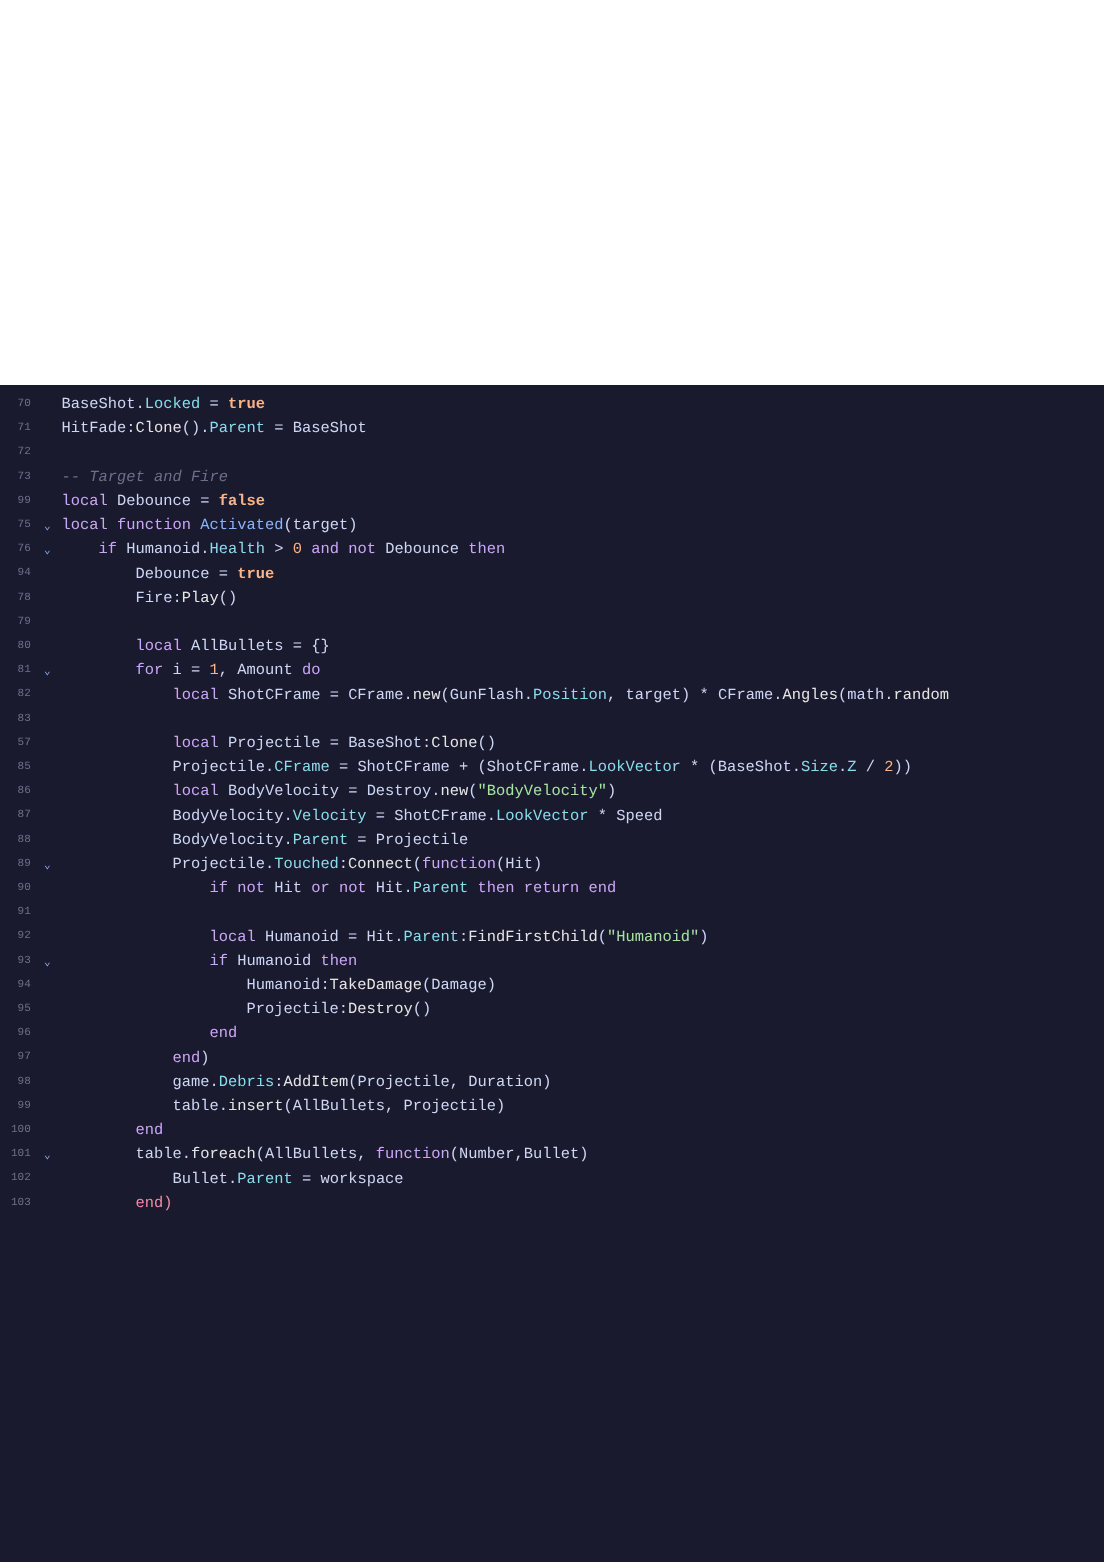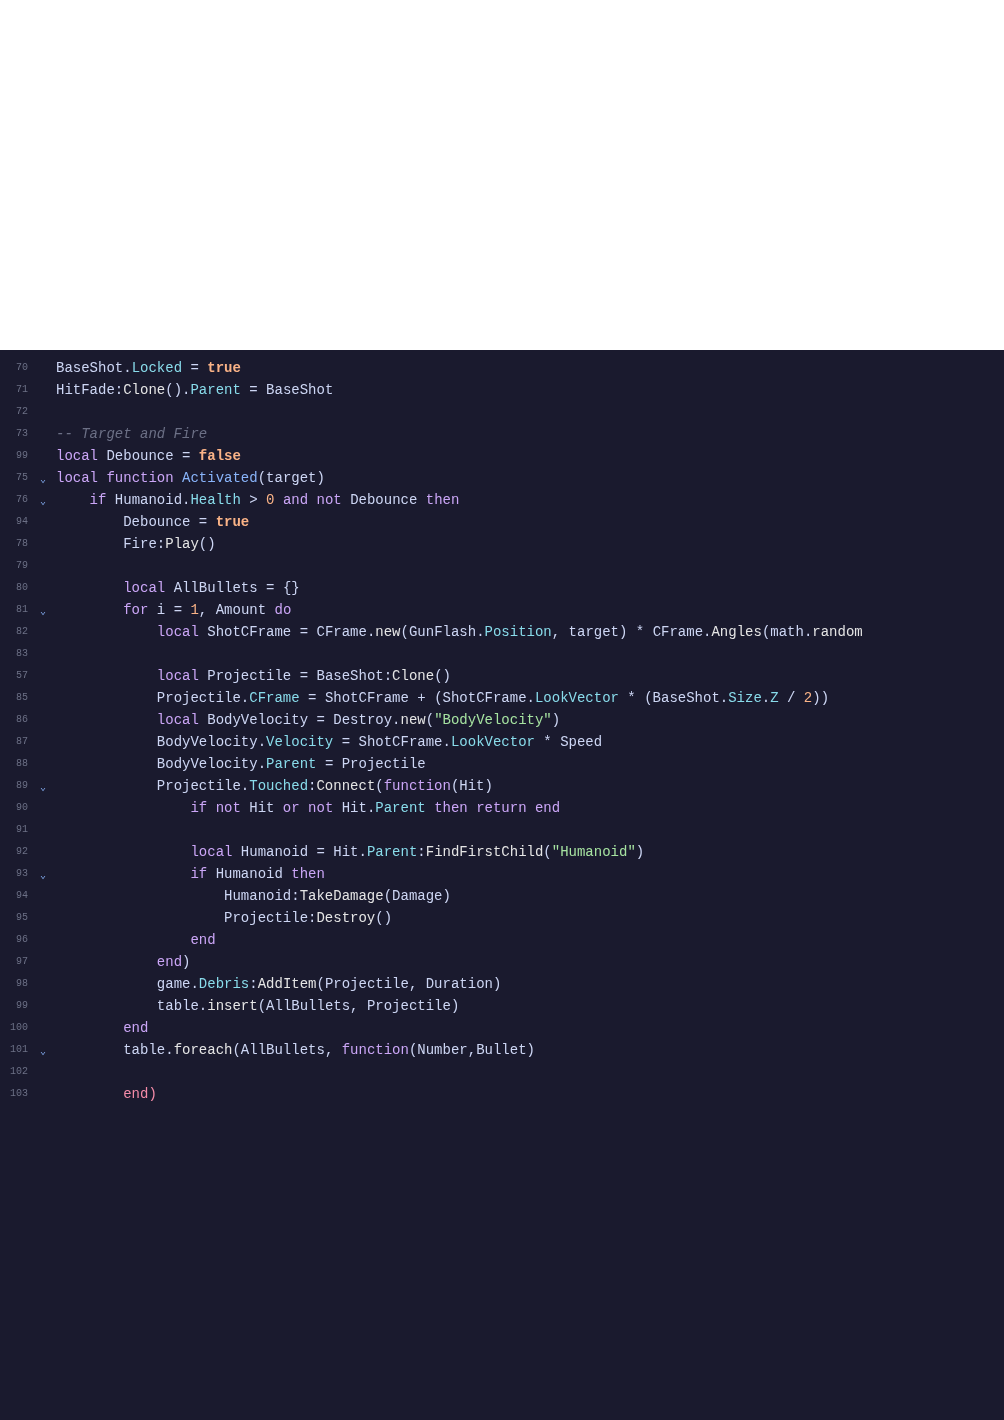--- a/index.html
+++ b/index.html
@@ -269,20 +269,21 @@
 
     <div class="line">
       <span class="line-number">101</span>
       <span class="fold-arrow" style="color:#89b4fa;">⌄</span>
       <span class="code-content">        <span class="var">table</span><span class="punc">.</span><span class="method">foreach</span><span class="punc">(</span><span class="var">AllBullets</span><span class="punc">, </span><span class="kw">function</span><span class="punc">(</span><span class="var">Number</span><span class="punc">,</span><span class="var">Bullet</span><span class="punc">)</span></span>
     </div>
 
     <div class="line">
       <span class="line-number">102</span>
       <span class="fold-arrow">&nbsp;</span>
+      <span class="code-content">            <span class="var">Bullet</span><span class="punc">.</span><span class="prop">Parent</span><span class="op"> = </span><span class="var">workspace</span></span>
     </div>
 
     <div class="line">
       <span class="line-number">103</span>
       <span class="fold-arrow">&nbsp;</span>
       <span class="code-content">        <span class="kw" style="color:#f38ba8;">end</span><span class="punc" style="color:#f38ba8;">)</span></span>
     </div>
 
     <div style="height: 600px;"></div>
 

